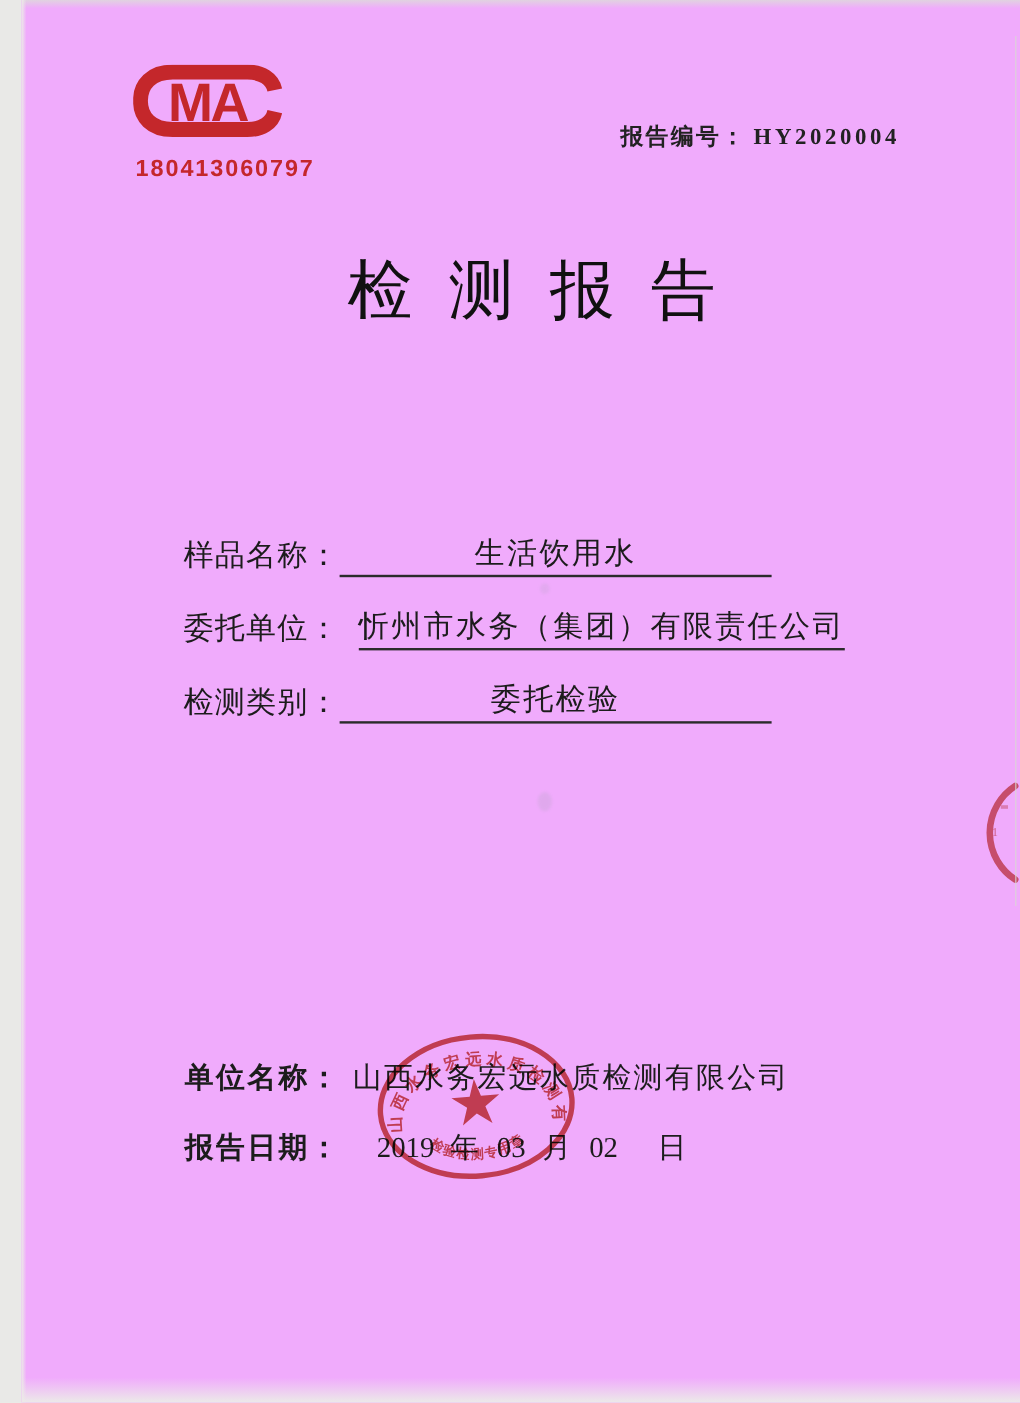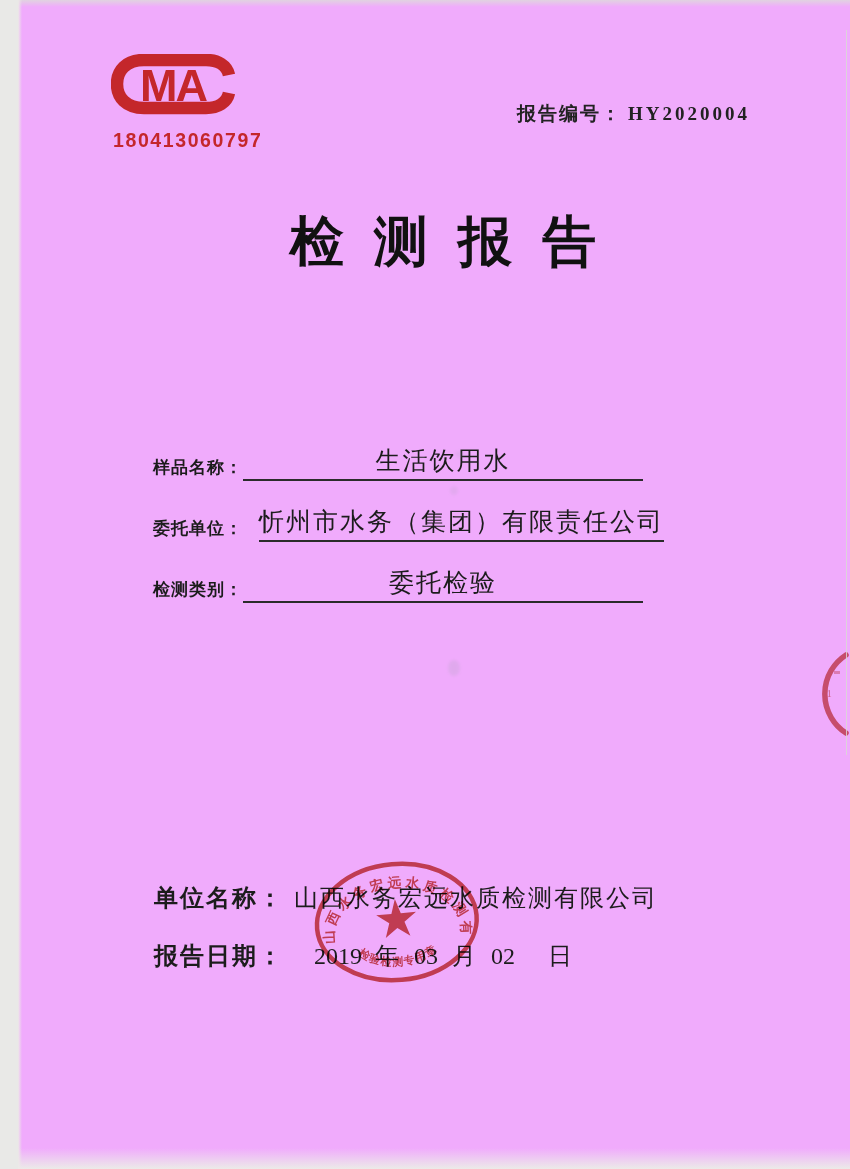--- a/index.html
+++ b/index.html
@@ -31,26 +31,26 @@
   .report-no{position:absolute;left:499px;top:101px;
     font-size:19px;font-weight:bold;letter-spacing:2px;white-space:nowrap;color:#222;}
   .report-no .val{font-weight:bold;letter-spacing:3px;margin-left:6px;
     font-family:"Liberation Serif","DejaVu Serif",serif;}
 
   
   .title-row{position:absolute;left:0;top:206px;width:850px;
     display:flex;justify-content:center;}
   .title-row span{
     font-family:"Liberation Sans","DejaVu Sans",sans-serif;
-    font-size:54px;font-weight:700;color:#111;
+    font-size:54px;font-weight:400;color:#111;
     letter-spacing:0.56em;margin-right:-0.56em;white-space:nowrap;}
 
   
   .field-row{position:absolute;left:135px;width:490px;display:flex;align-items:flex-end;}
-  .field-row .lbl{font-size:17px;font-weight:bold;white-space:nowrap;
+  .field-row .lbl{font-size:25px;font-weight:normal;white-space:nowrap;
     letter-spacing:1px;padding-bottom:2px;}
   .field-row .line{flex:1;border-bottom:2px solid #2b2b2b;text-align:center;
     font-size:25px;letter-spacing:2px;padding-bottom:2px;white-space:nowrap;}
   .row-1{top:444px;}
   .row-2{top:505px;gap:16px;}
   .row-3{top:566px;}
 
   
   .footer-row{position:absolute;left:136px;white-space:nowrap;font-size:24px;}
   .footer-org{top:882px;}

